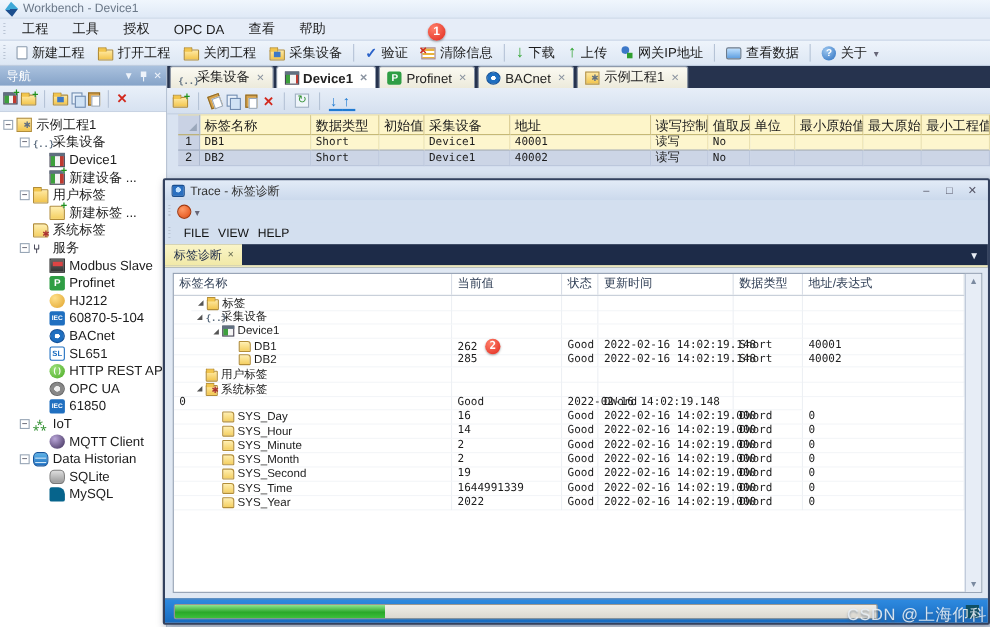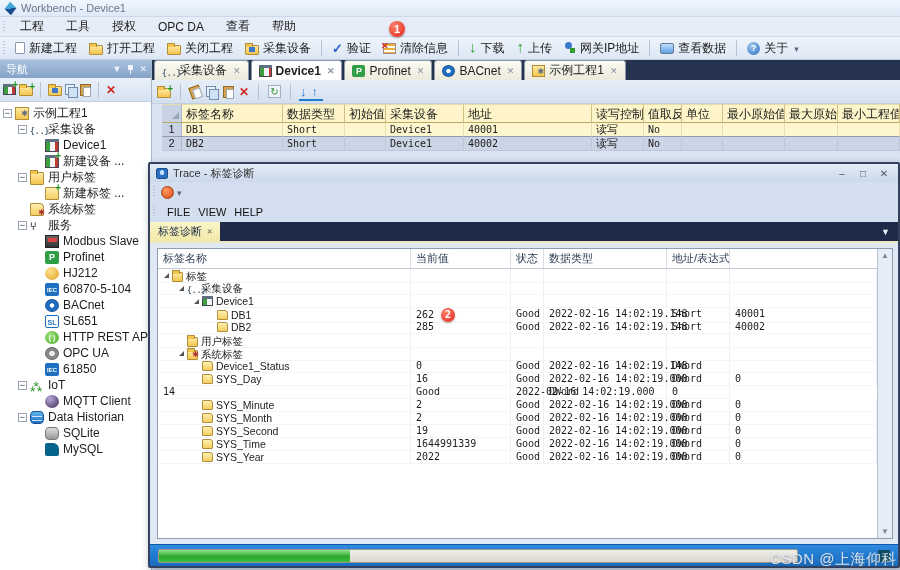--- a/index.html
+++ b/index.html
@@ -140,21 +140,21 @@
   .trow, .thead { display:grid; grid-template-columns:253px 100px 33px 123px 63px 1fr; }
   .thead { height:20px; border-bottom:1px solid #c4cbd6; }
   .th { font-size:11px; color:#2f3e55; line-height:19px; padding-left:5px; border-right:1px solid #d9dee7; overflow:hidden; white-space:nowrap; }
   .trow { height:13px; }
   .td { font-family:"DejaVu Sans Mono",monospace; font-size:10px; line-height:12px; padding-left:5px; border-right:1px solid #edf0f4; border-bottom:1px solid #f3f5f8; overflow:visible; white-space:nowrap; }
   .td.name { display:flex; align-items:center; font-family:"Liberation Sans",sans-serif; font-size:10.5px; }
   .arr { width:0; height:0; border-left:5px solid transparent; border-bottom:5px solid #555; margin-right:3px; flex:none; }
   .noarr { width:8px; flex:none; }
   .mini { width:11px; height:10px; position:relative; margin-right:3px; flex:none; }
   .mini.k-tag { border-radius:1px 3px 1px 1px; }
-  .i0{padding-left:6px;} .i1{padding-left:21px;} .i2{padding-left:36px;} .i3{padding-left:51px;}
+  .i0{padding-left:6px;margin-left:16px;} .i1{padding-left:21px;} .i2{padding-left:36px;} .i3{padding-left:51px;}
   .vscroll { width:15px; flex:none; background:#e7edf6; border-left:1px solid #b7c3d4; display:flex; flex-direction:column; justify-content:space-between; align-items:center; padding:2px 0; color:#7b8aa0; font-size:8px; }
   .dlg-status { height:22px; flex:none; background:linear-gradient(#2e8ae0,#176bc0); border-top:1px solid #0f5aa8; display:flex; align-items:center; padding:0 8px; }
   .ptrack { width:640px; height:14px; background:linear-gradient(#efede7,#dbd8cf); border:1px solid #9c9890; border-radius:2px; overflow:hidden; }
   .pfill { height:100%; background:linear-gradient(#8fe48f,#2aa82a 55%,#3cc03c); }
   .rgrip { width:12px; height:12px; background:#0e4f63; margin-left:auto; }
 
   .watermark { position:absolute; right:3px; bottom:1px; font-size:15px; color:rgba(232,238,245,.9);
                text-shadow:0 1px 2px rgba(70,90,115,.55); z-index:70; letter-spacing:.5px; }
 </style>
 </head>
@@ -479,20 +479,21 @@
       </span>
       <span class="dlg-tab-dd">▼</span>
     </div>
     <div class="dlg-content">
       <div class="tablebox">
         <div class="tbl">
           <div class="thead">
             <span class="th">标签名称</span>
             <span class="th">当前值</span>
             <span class="th">状态</span>
+            <span class="th">更新时间</span>
             <span class="th">数据类型</span>
             <span class="th">地址/表达式</span>
           </div>
 
           <div class="trow">
             <span class="td name i0">
                 <span class="arr"></span>
                 <span class="mini ic-folder"></span>
                 <span>标签</span>
               </span>
@@ -568,44 +569,44 @@
                 <span class="mini ic-folder k-tagsys"></span>
                 <span>系统标签</span>
               </span>
             <span class="td"></span>
               <span class="td"></span>
               <span class="td"></span>
               <span class="td"></span>
               <span class="td"></span>
           </div>
           <div class="trow">
-            <span class="td name i2">
-                <span class="noarr"></span>
-                <span class="mini k-tag"></span>
-                <span>Device1_Status</span>
-              </span>
             <span class="td">0</span>
               <span class="td">Good</span>
               <span class="td">2022-02-16 14:02:19.148</span>
               <span class="td">DWord</span>
               <span class="td"></span>
           </div>
           <div class="trow">
             <span class="td name i2">
                 <span class="noarr"></span>
                 <span class="mini k-tag"></span>
                 <span>SYS_Day</span>
               </span>
             <span class="td">16</span>
               <span class="td">Good</span>
               <span class="td">2022-02-16 14:02:19.000</span>
               <span class="td">DWord</span>
               <span class="td">0</span>
           </div>
           <div class="trow">
+            <span class="td name i2">
+                <span class="noarr"></span>
+                <span class="mini k-tag"></span>
+                <span>SYS_Hour</span>
+              </span>
             <span class="td">14</span>
               <span class="td">Good</span>
               <span class="td">2022-02-16 14:02:19.000</span>
               <span class="td">DWord</span>
               <span class="td">0</span>
           </div>
           <div class="trow">
             <span class="td name i2">
                 <span class="noarr"></span>
                 <span class="mini k-tag"></span>

